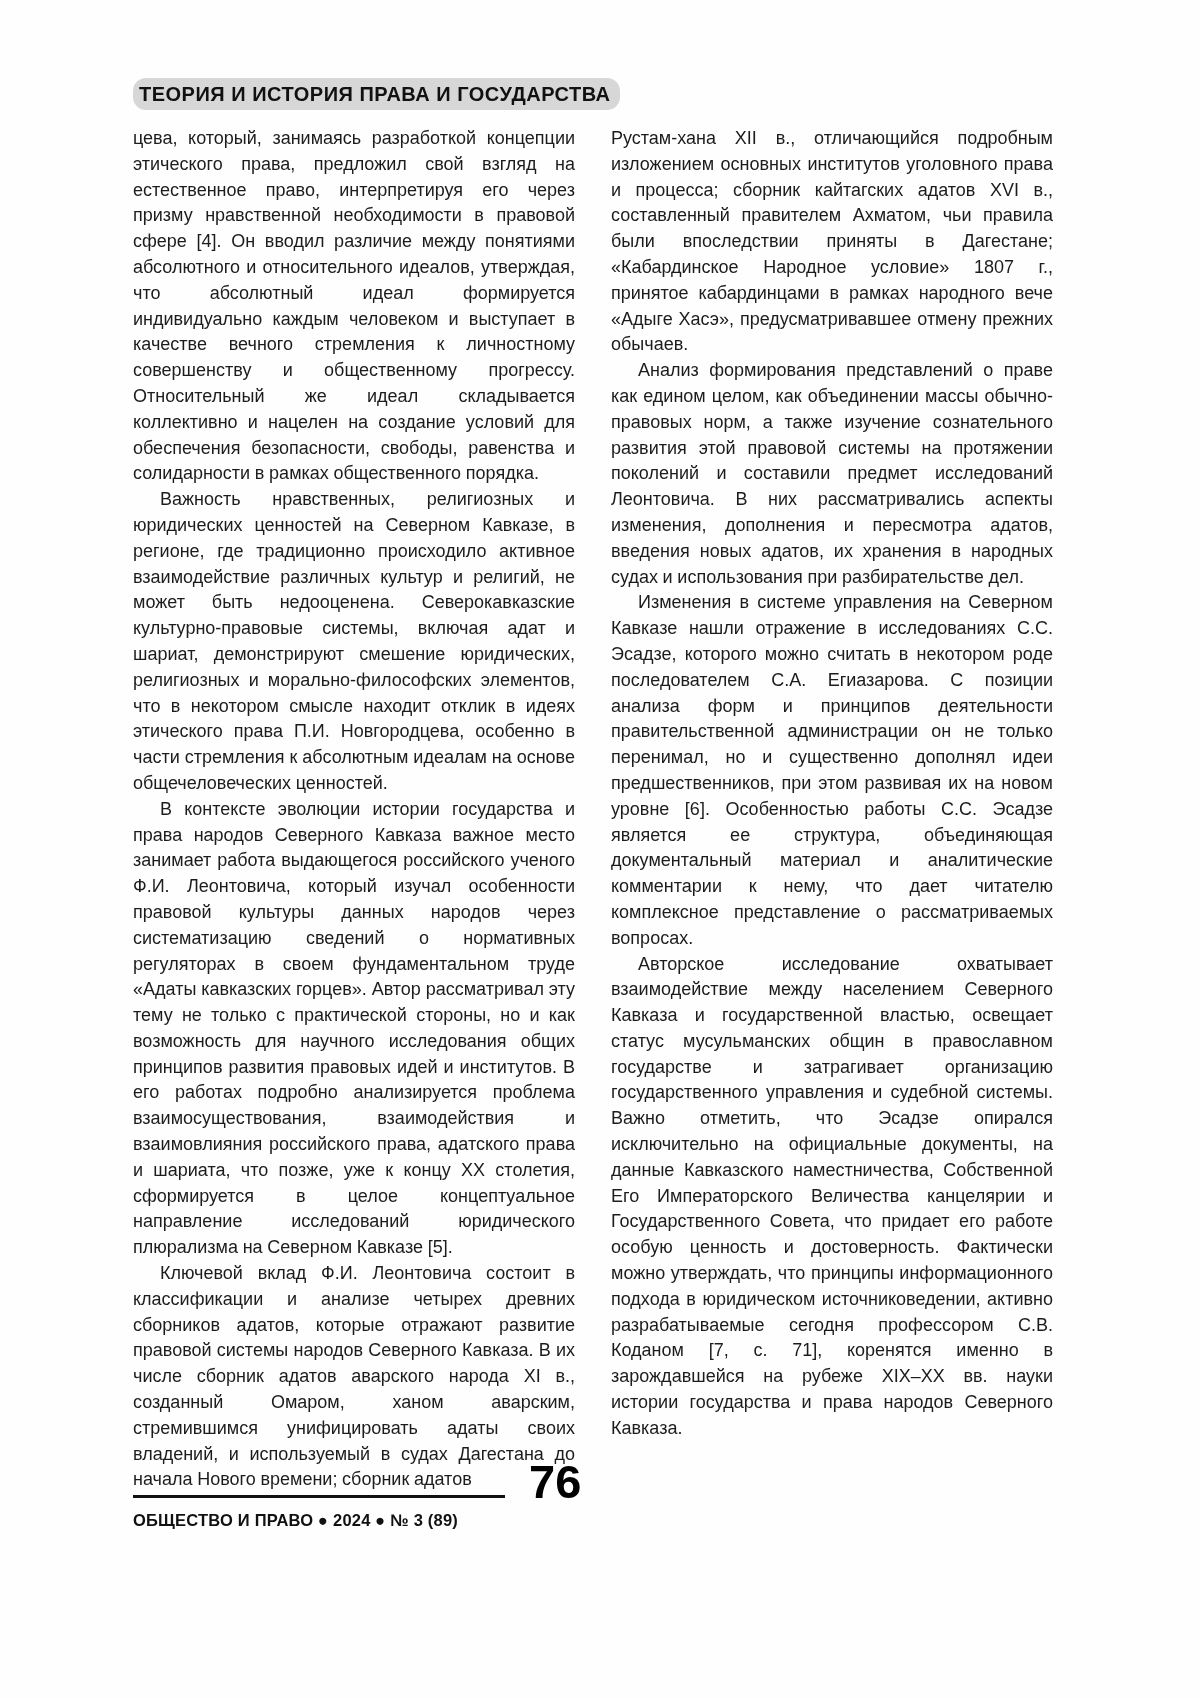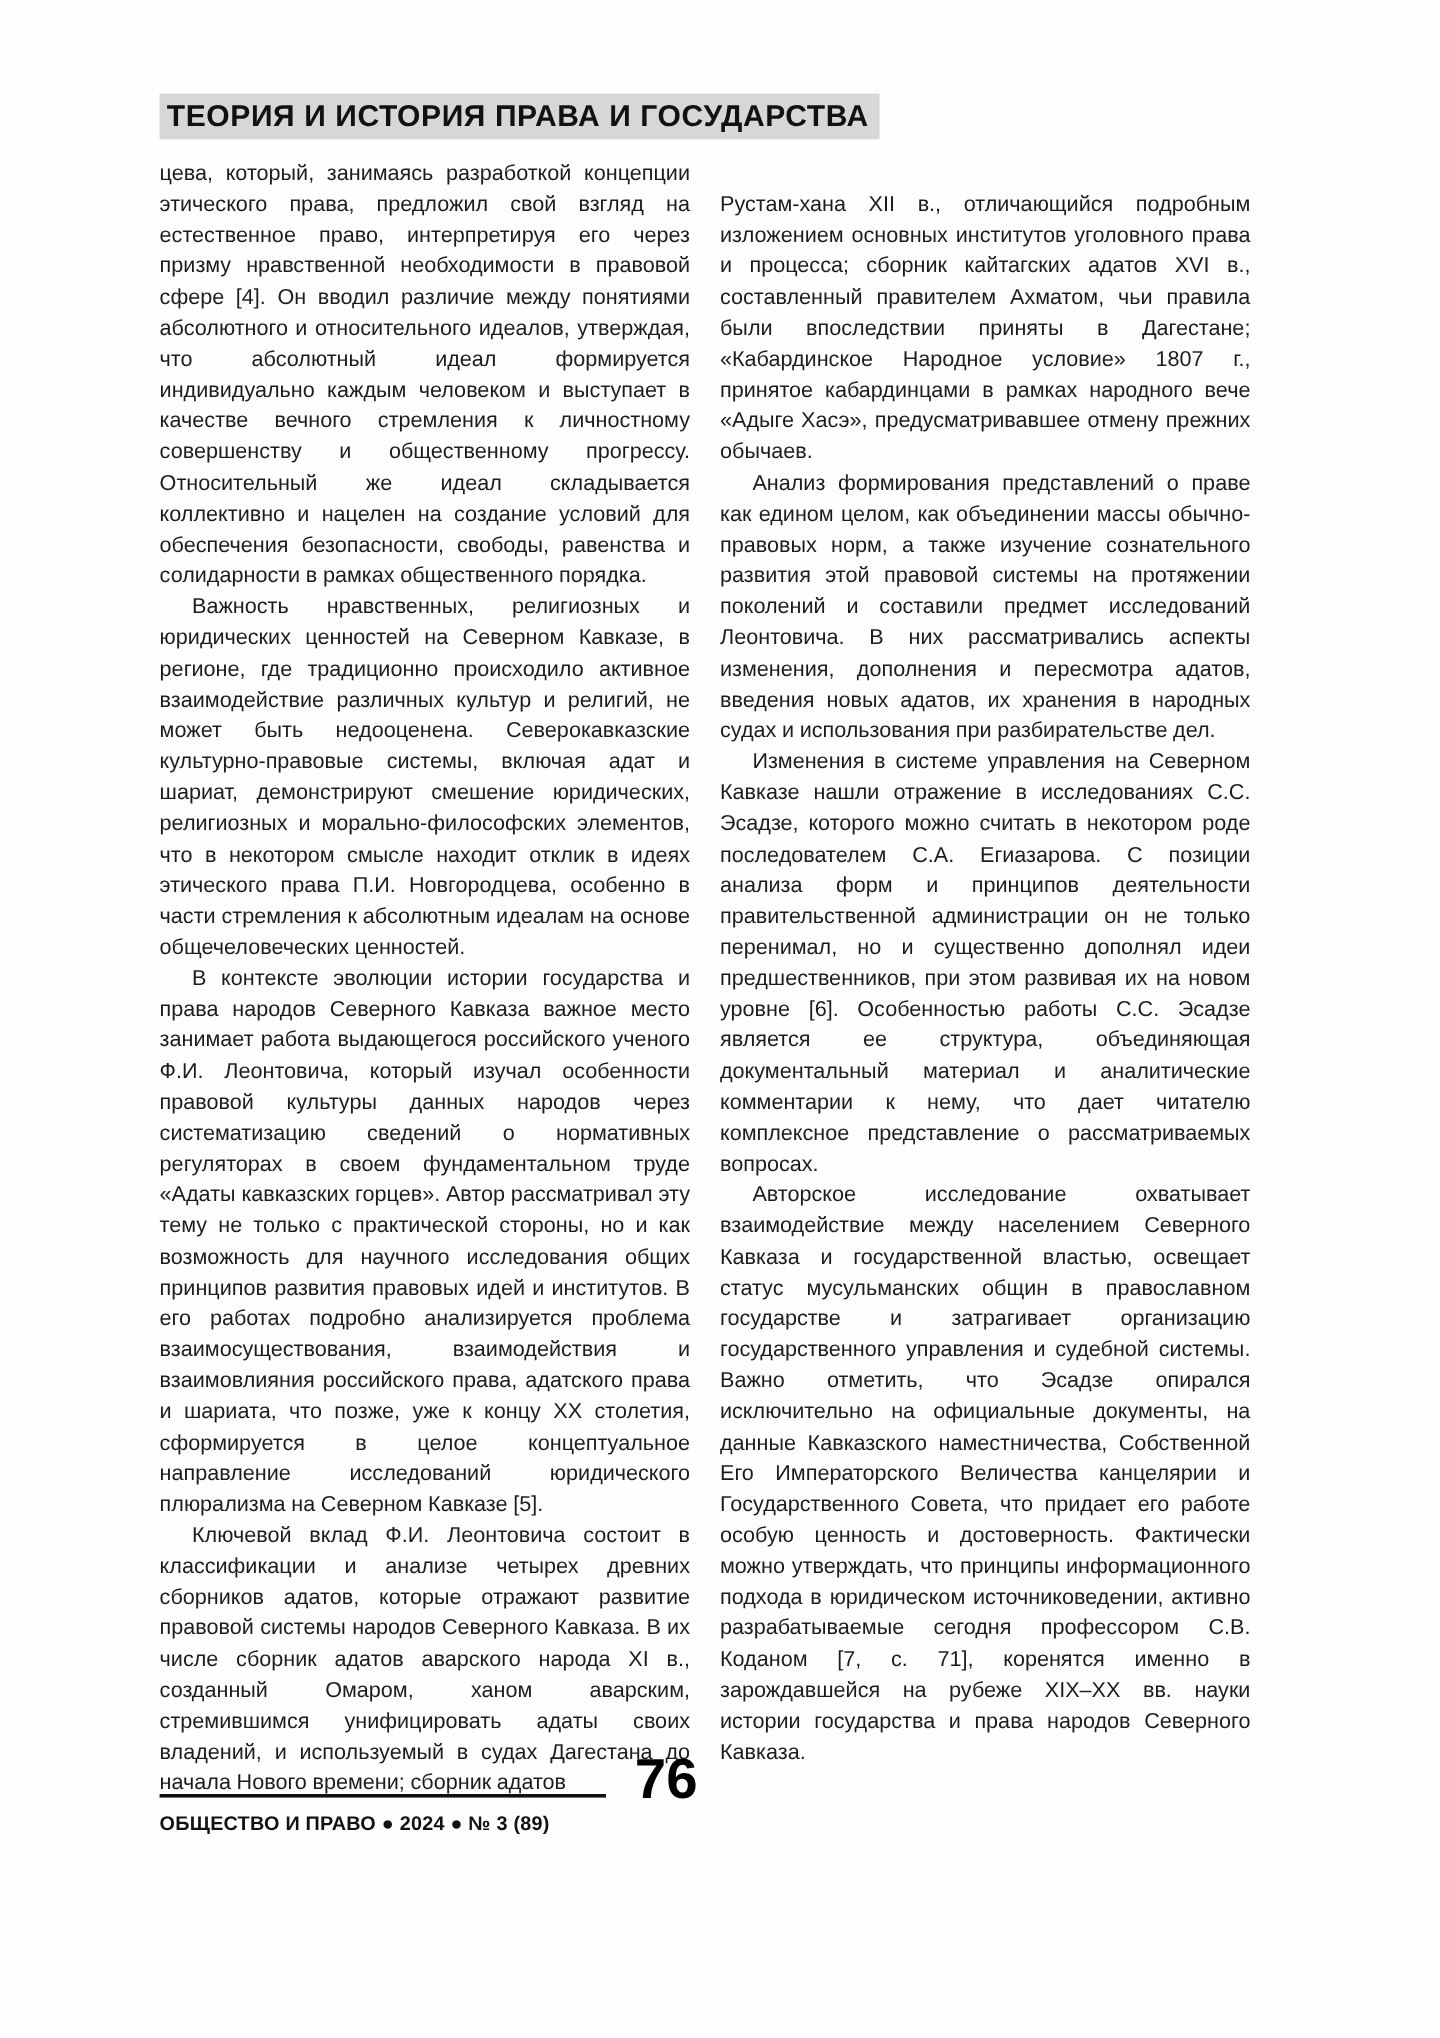--- a/index.html
+++ b/index.html
@@ -15,31 +15,32 @@
     font-family: "Liberation Sans", sans-serif;
     color: #1c1c1c;
     box-sizing: border-box;
     padding: 78px 158px 0 133px;
     overflow: hidden;
   }
   .header-bar {
     display: inline-block;
     background: #d7d7d7;
     color: #111;
-    font-size: 25px;
+    font-size: 20px;
     font-weight: bold;
     letter-spacing: 0.5px;
     padding: 5px 9px 4px 6px;
     margin-bottom: 16px;
     white-space: nowrap;
+    border-radius: 13px;
   }
   .columns {
     display: flex;
-    gap: 25px;
-    align-items: center;
+    gap: 36px;
+    align-items: flex-start;
   }
   .column {
     width: 442px;
     flex: 0 0 442px;
     text-align: justify;
     font-size: 18px;
     line-height: 25.8px;
     hyphens: auto;
     -webkit-hyphens: auto;
     word-spacing: -0.3px;

